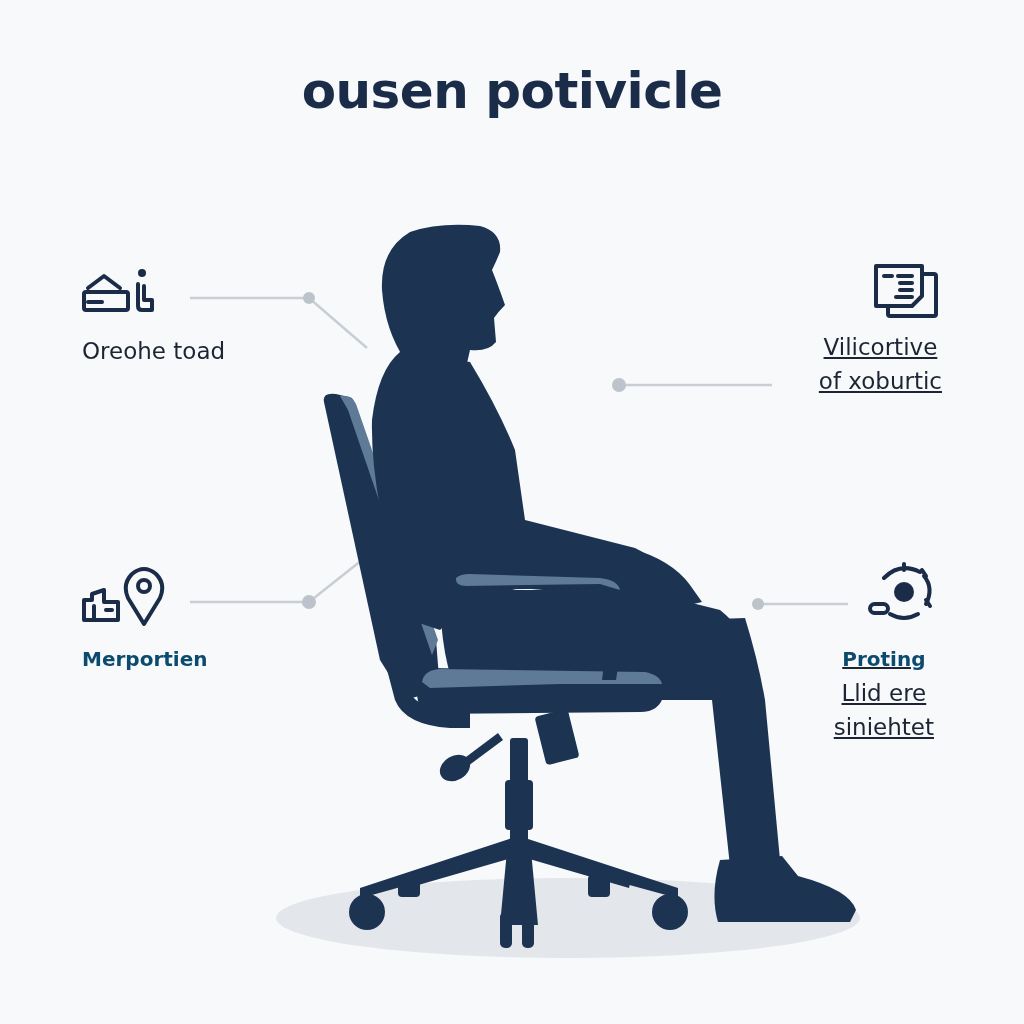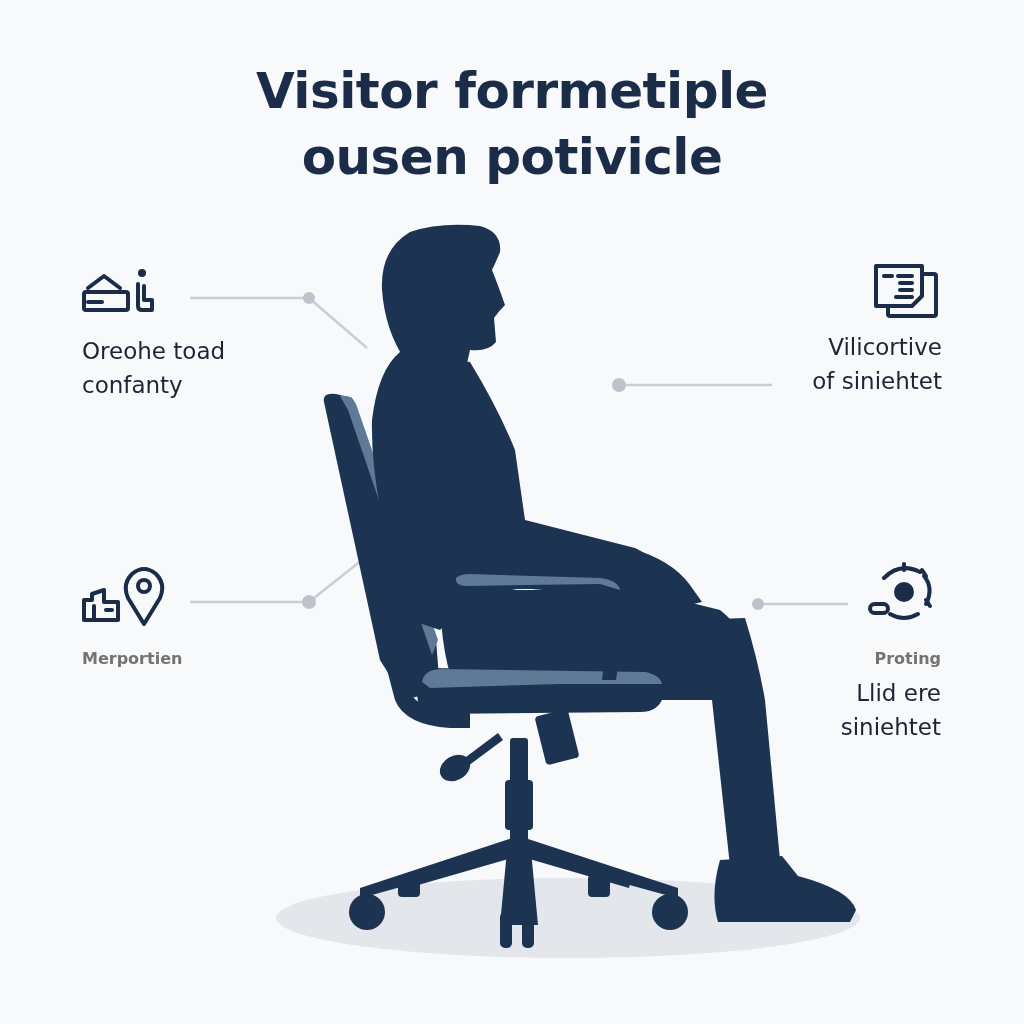--- a/index.html
+++ b/index.html
@@ -27,33 +27,32 @@
     .callout .icon { position: absolute; }
     .callout .text {
       position: absolute;
       font-size: 23px;
       line-height: 34px;
       color: #1d2534;
       white-space: nowrap;
     }
     .callout .heading {
       font-weight: bold;
-      color: #737373;
-      font-size: 16px;
+      color: #0c4a6e;
+      font-size: 20px;
       display: block;
     }
     .callout .line { display: block; }
     .left .text { text-align: left; }
-    .right .text { text-align: right; }
+    .right .text { text-align: center; text-decoration: underline; }
   </style>
 </head>
 <body>
 
 <div class="title">
-  <span>Visitor forrmetiple</span>
   <span>ousen potivicle</span>
 </div>
 
 <svg class="scene" viewBox="0 0 1024 1024" xmlns="http://www.w3.org/2000/svg">
 
   <ellipse cx="568" cy="918" rx="292" ry="40" fill="#e3e7eb"></ellipse>
 
   <g stroke="#c9ced4" stroke-width="2.5" fill="none">
     <polyline points="190,298 309,298 367,348"></polyline>
     <polyline points="190,602 309,602 362,560"></polyline>
@@ -121,37 +120,36 @@
 <div class="callout left" style="left:80px; top:264px;">
   <svg class="icon" style="left:0; top:0;" width="80" height="52" viewBox="0 0 80 52" fill="none" stroke="#1b2c49" stroke-width="4" stroke-linecap="round" stroke-linejoin="round">
     <polyline points="8,24 24,12 40,24"></polyline>
     <rect x="4" y="28" width="44" height="18" rx="2"></rect>
     <line x1="8" y1="38" x2="22" y2="38"></line>
     <circle cx="62" cy="9" r="4" fill="#1b2c49" stroke="none"></circle>
     <path d="M 58 20 L 58 42 Q 58 46 62 46 L 72 46 L 72 36 L 64 36 L 64 22"></path>
   </svg>
   <div class="text" style="left:2px; top:70px;">
     <span class="line">Oreohe toad</span>
-    <span class="line">confanty</span>
   </div>
 </div>
 
 <div class="callout right" style="left:780px; top:262px; width:162px;">
   <svg class="icon" style="right:0; top:0;" width="72" height="60" viewBox="0 0 72 60" fill="none" stroke="#1b2c49" stroke-width="4" stroke-linejoin="round" stroke-linecap="round">
     <rect x="18" y="12" width="48" height="42" rx="2"></rect>
     <path d="M 6 4 L 52 4 L 52 34 L 42 44 L 6 44 Z" fill="#f7f9fb"></path>
     <line x1="14" y1="14" x2="22" y2="14"></line>
     <line x1="28" y1="14" x2="42" y2="14"></line>
     <line x1="30" y1="21" x2="42" y2="21"></line>
     <line x1="30" y1="28" x2="42" y2="28"></line>
     <line x1="26" y1="35" x2="42" y2="35"></line>
   </svg>
   <div class="text" style="right:0; top:68px;">
     <span class="line">Vilicortive</span>
-    <span class="line">of siniehtet</span>
+    <span class="line">of xoburtic</span>
   </div>
 </div>
 
 <div class="callout left" style="left:80px; top:566px;">
   <svg class="icon" style="left:0; top:0;" width="90" height="64" viewBox="0 0 90 64" fill="none" stroke="#1b2c49" stroke-width="4" stroke-linejoin="round" stroke-linecap="round">
     <path d="M 4 54 L 4 34 L 12 34 L 12 28 L 24 24 L 24 36 L 38 36 L 38 54 Z"></path>
     <line x1="14" y1="54" x2="14" y2="40"></line>
     <line x1="26" y1="44" x2="32" y2="44"></line>
     <path d="M 64 58 L 48 32 Q 42 18 52 8 Q 64 -2 76 8 Q 86 18 80 32 Z"></path>
     <circle cx="64" cy="20" r="6"></circle>
@@ -165,18 +163,18 @@
   <svg class="icon" style="right:2px; top:0;" width="76" height="66" viewBox="0 0 76 66" fill="none" stroke="#1b2c49" stroke-width="4" stroke-linecap="round">
     <path d="M 20 18 Q 36 2 56 12"></path>
     <path d="M 60 16 Q 70 28 62 44"></path>
     <path d="M 26 54 Q 40 62 54 54"></path>
     <line x1="40" y1="4" x2="40" y2="10"></line>
     <line x1="58" y1="10" x2="62" y2="16"></line>
     <line x1="62" y1="40" x2="66" y2="46"></line>
     <circle cx="40" cy="32" r="10" fill="#1b2c49" stroke="none"></circle>
     <rect x="6" y="44" width="18" height="9" rx="4.5"></rect>
   </svg>
-  <div class="text" style="right:1px; top:82px;">
+  <div class="text" style="right:8px; top:82px;">
     <span class="heading">Proting</span>
     <span class="line">Llid ere</span>
     <span class="line">siniehtet</span>
   </div>
 </div>
 
 </body></html>

